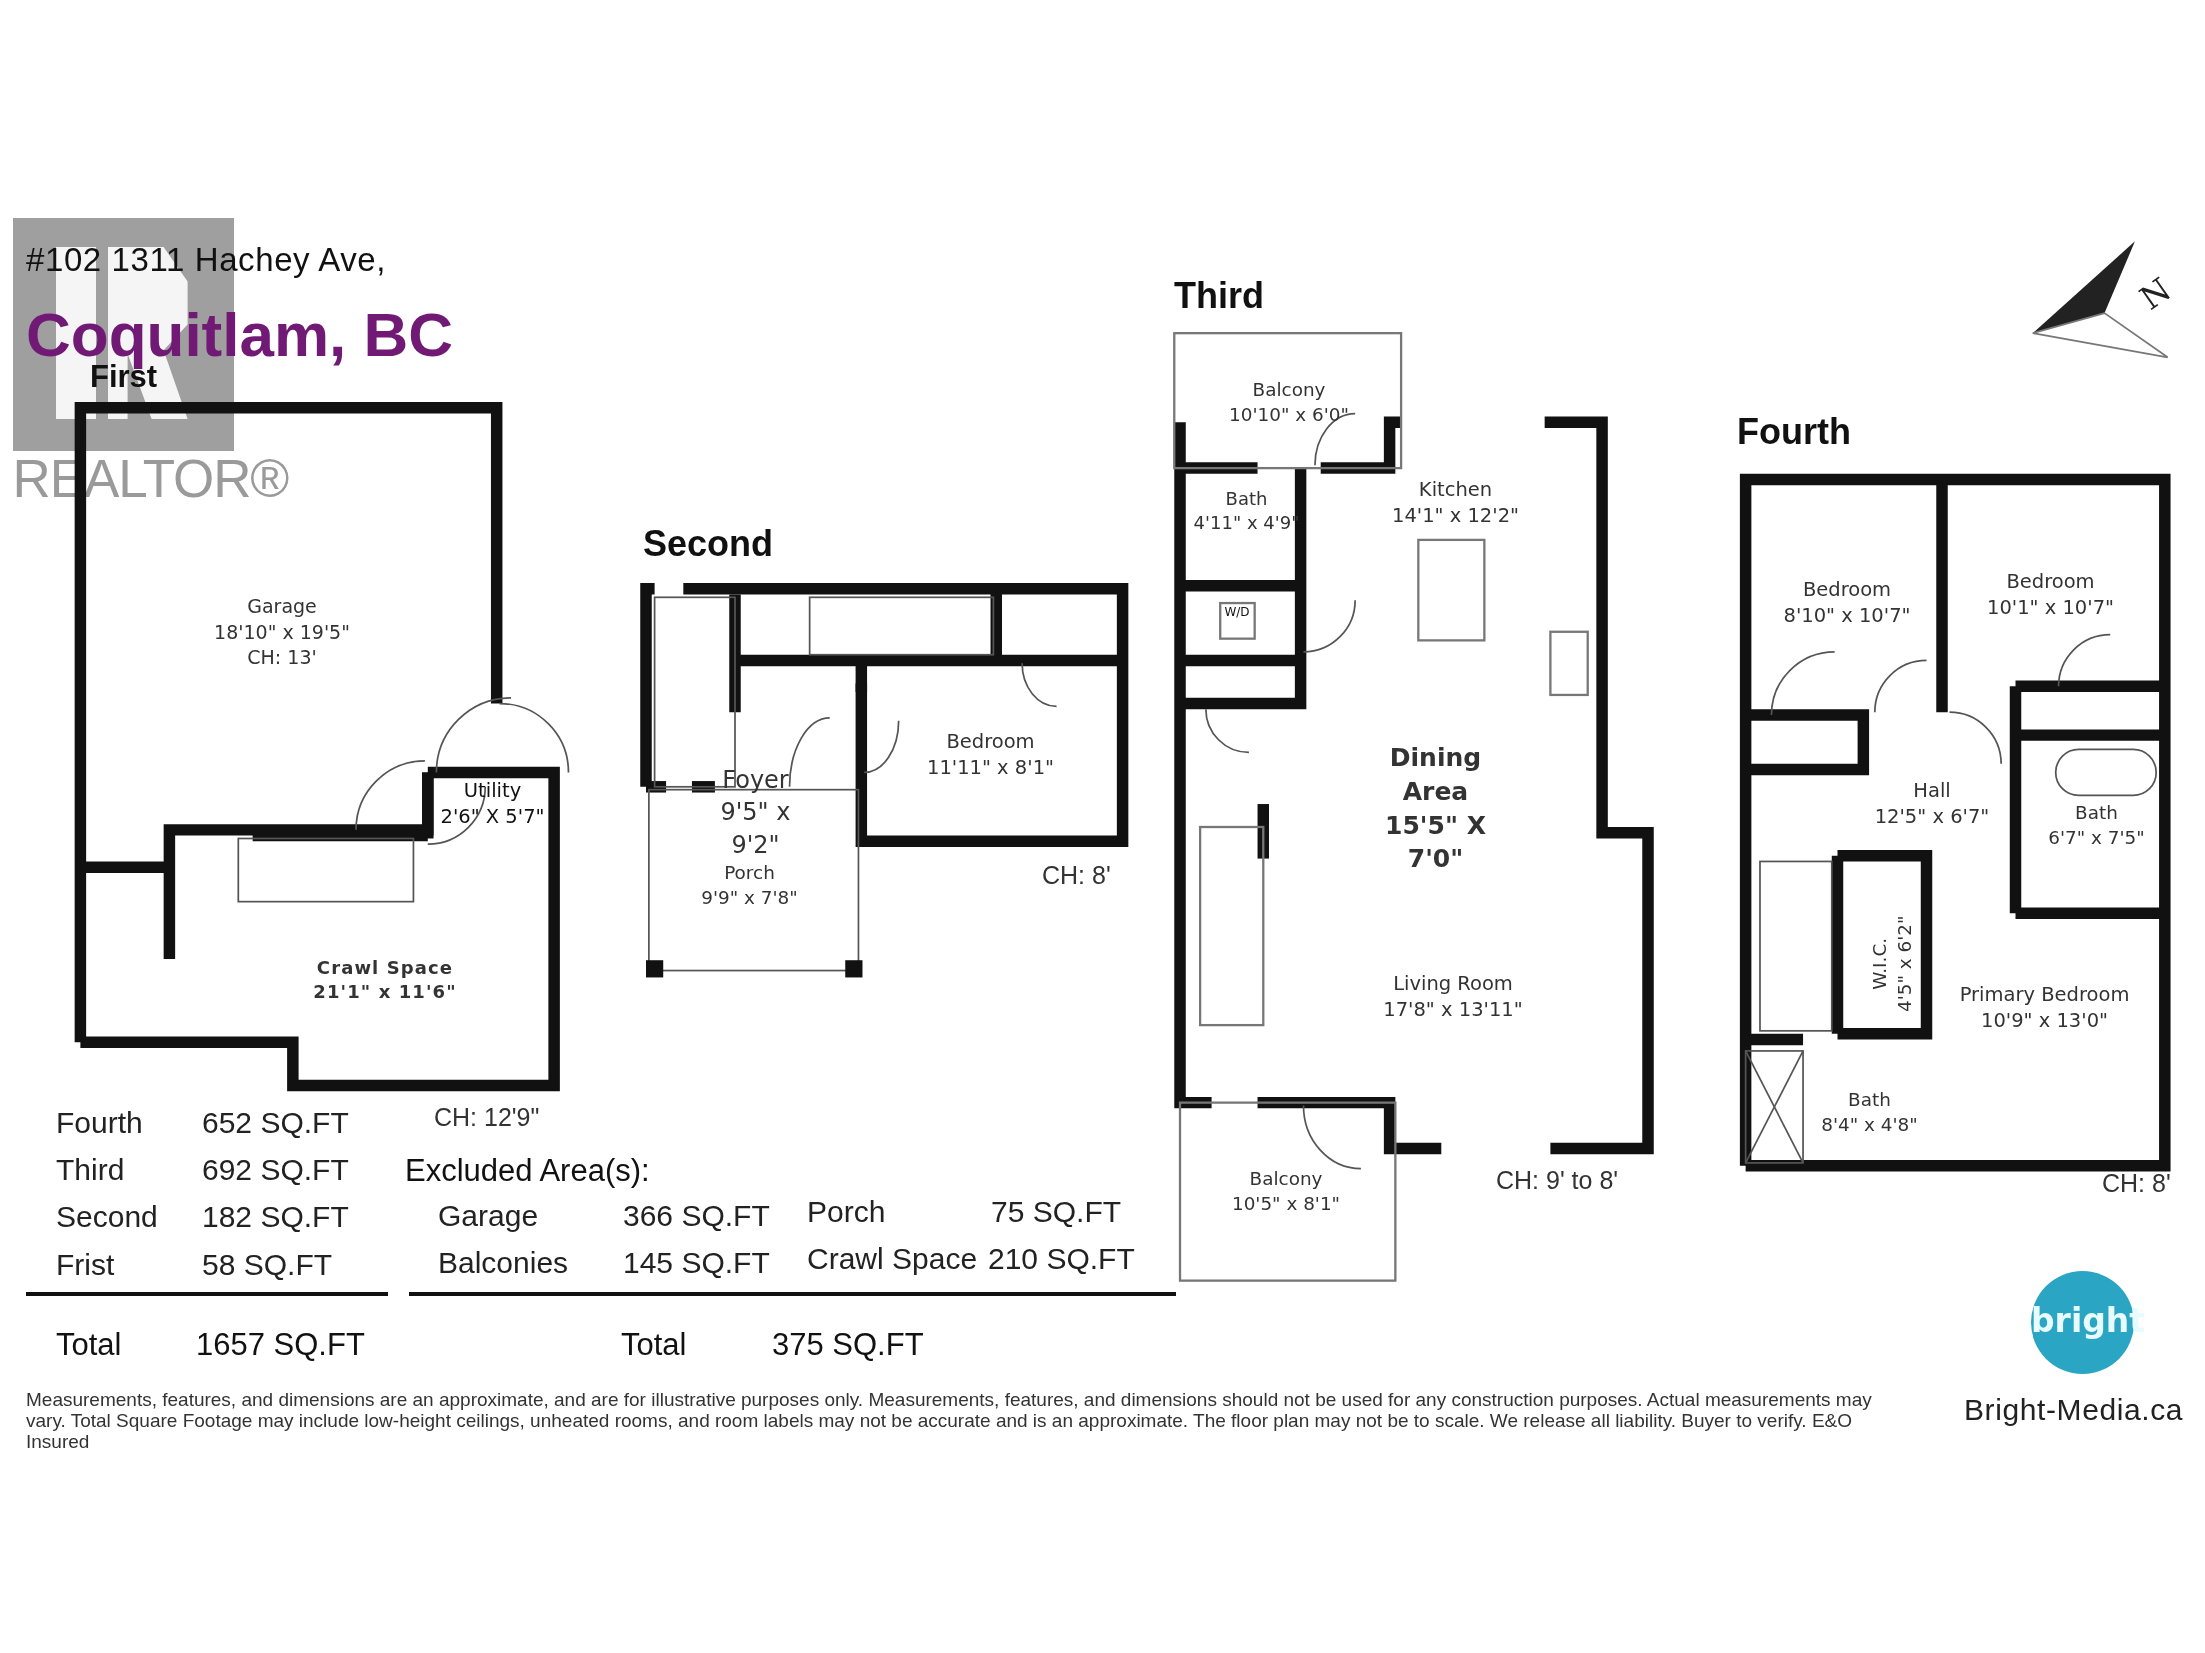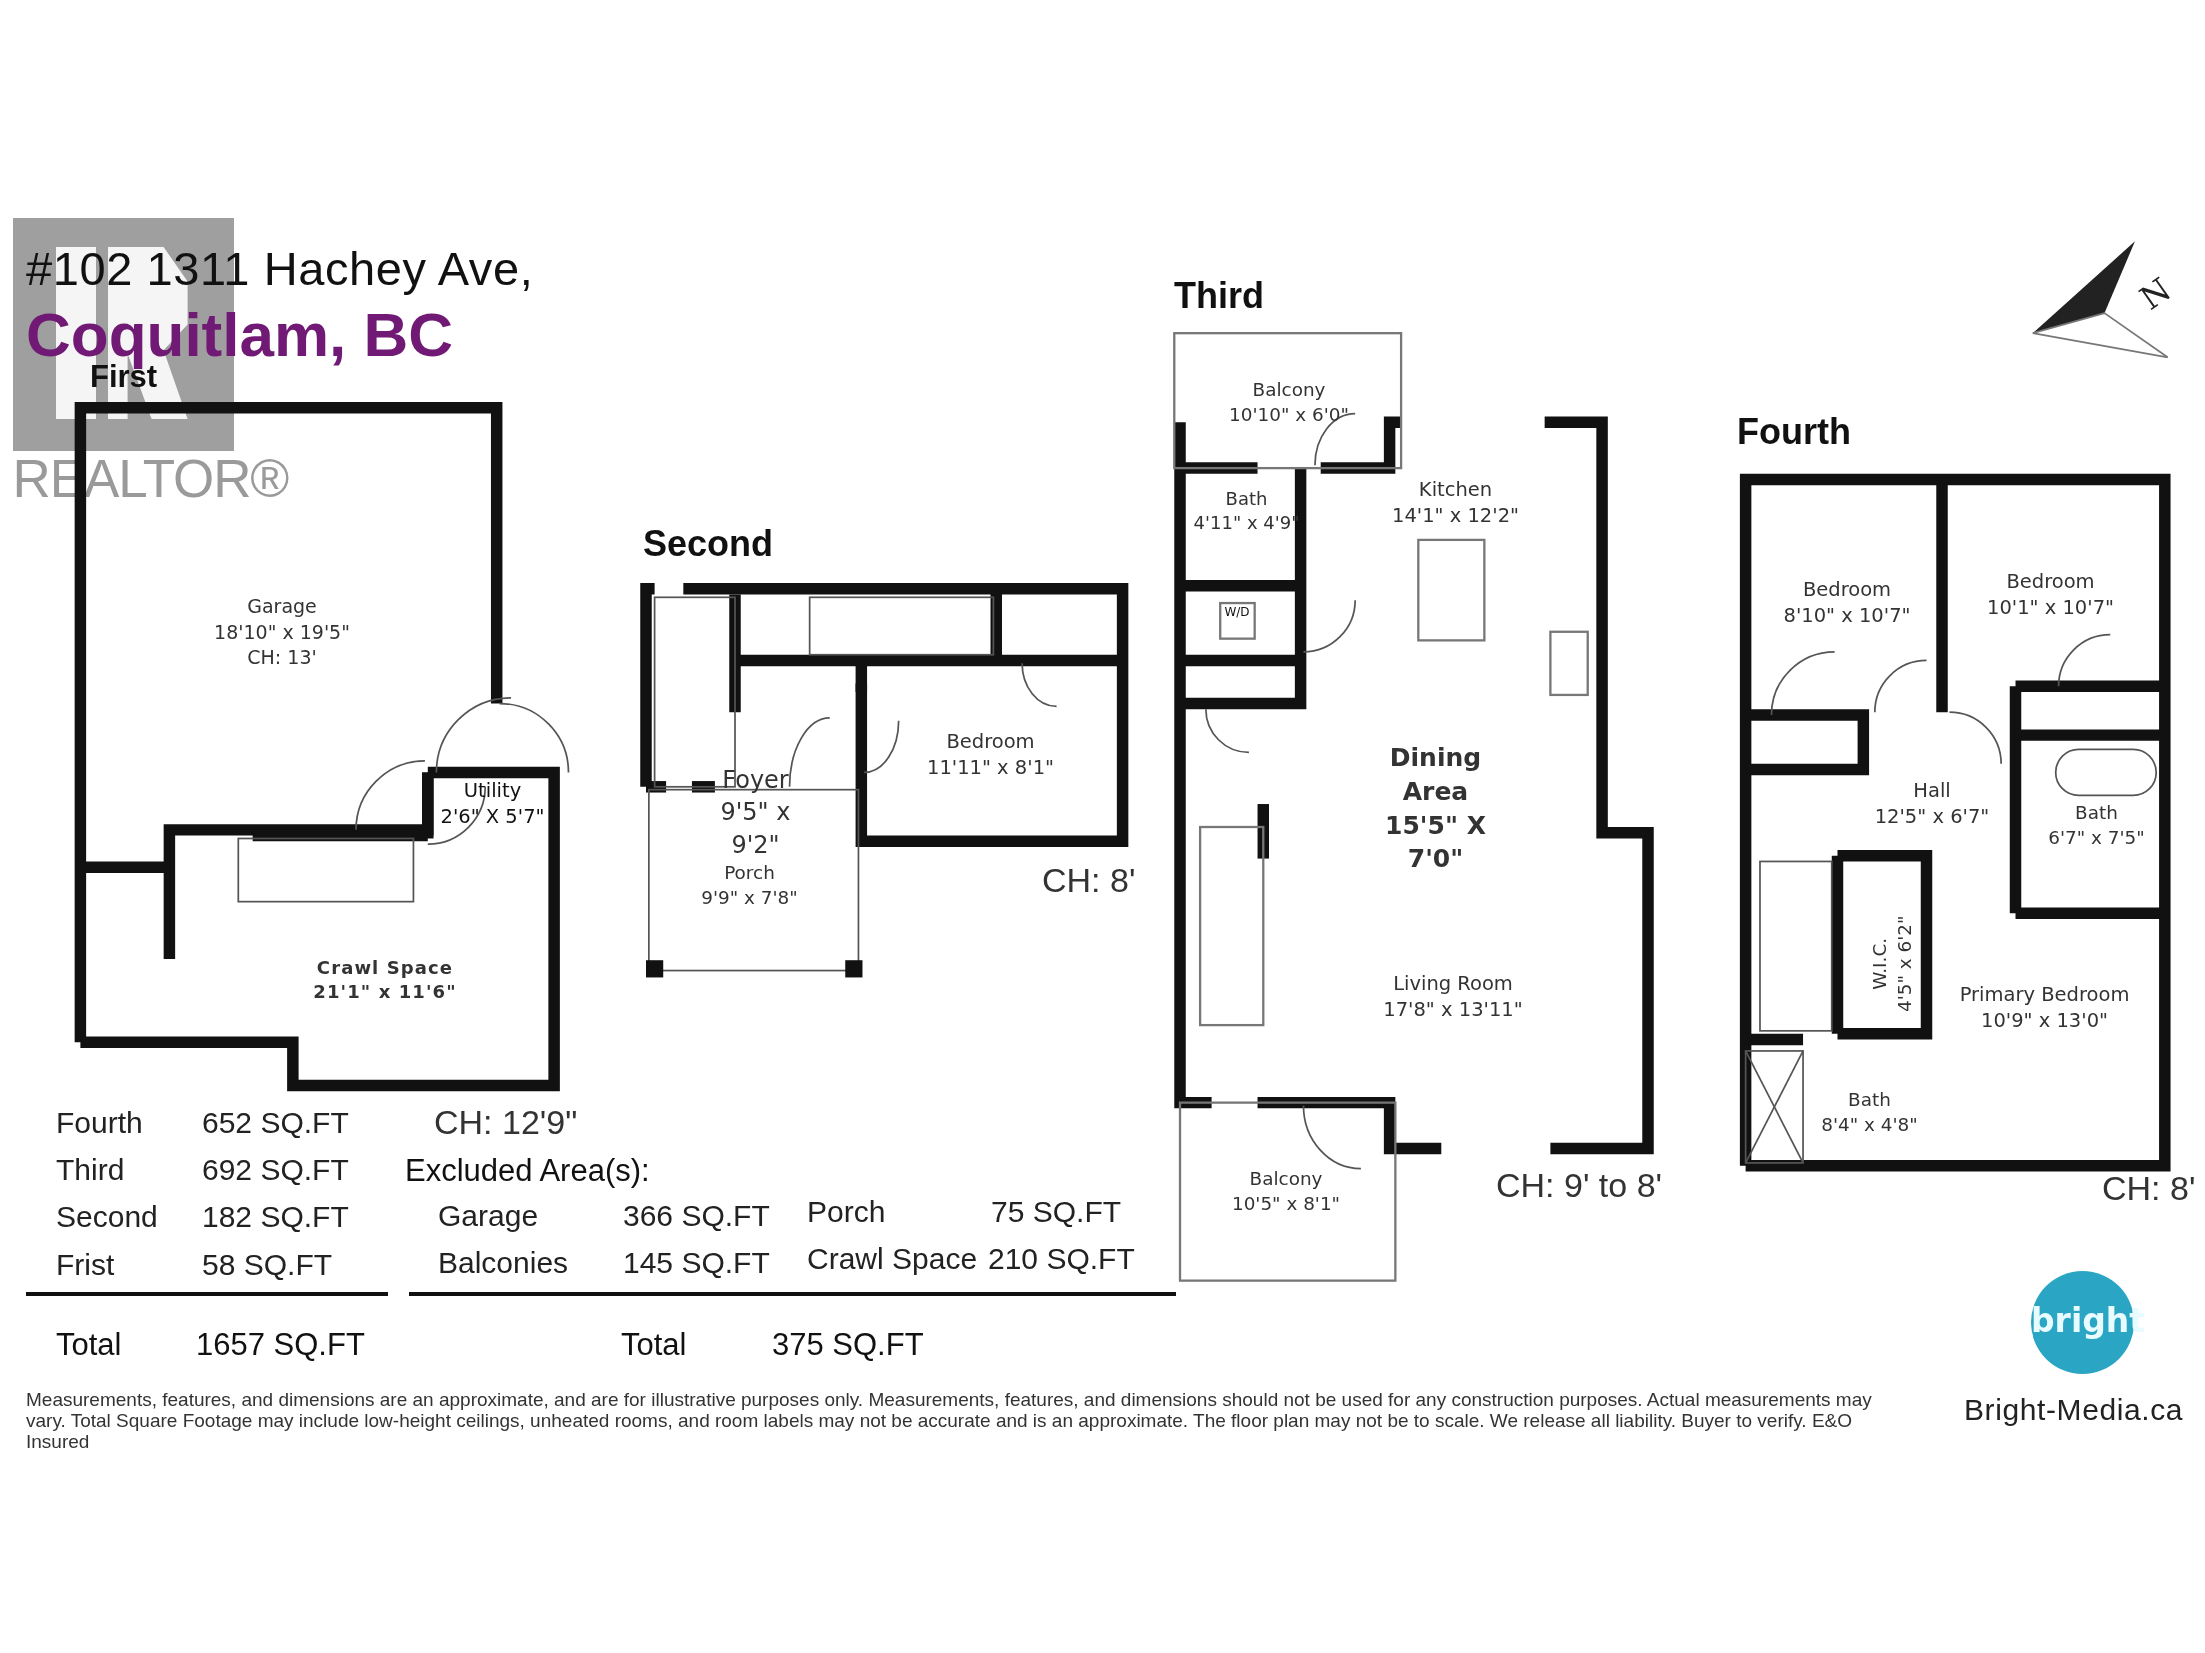--- a/index.html
+++ b/index.html
@@ -1,25 +1,25 @@
 <!DOCTYPE html>
 <html style="font-size:9.2px"><head>
 <meta charset="utf-8">
 <style>
   html,body{margin:0;padding:0;background:#fff;}
   body{width:2205px;height:1654px;position:relative;overflow:hidden;font-family:"Liberation Sans",sans-serif;color:#1a1a1a;}
   .abs{position:absolute;}
   svg{position:absolute;left:0;top:0;}
-  .title1{left:26px;top:241px;font-size:47px;letter-spacing:0.6px;color:#111;}
+  .title1{left:26px;top:241px;font-size:33px;letter-spacing:0.6px;color:#111;}
   .title2{left:26px;top:299px;font-size:62px;font-weight:bold;color:#701a75;}
   .floor-title{font-size:36px;font-weight:bold;color:#111;}
   .room{position:absolute;text-align:center;font-family:"DejaVu Sans",sans-serif;color:#333;line-height:1.35;}
   .room .n{display:block;}
   .room .d{display:block;}
-  .ch{font-size:34px;color:#333;}
+  .ch{font-size:25px;color:#333;}
   .realtor-box{left:12.6px;top:218px;width:221px;height:233px;background:#9a9a9a;opacity:.95;}
   .realtor-text{left:12.6px;top:448px;font-size:53px;color:#9a9a9a;letter-spacing:-1.1px;}
   .sq{font-size:30px;color:#222;}
   .sqb{font-size:31px;font-weight:normal;color:#111;}
   .rule{height:4px;background:#111;}
   .disclaimer{left:26px;top:1389px;width:1889px;font-size:19px;line-height:21px;color:#333;font-family:"Liberation Sans Narrow","Liberation Sans",sans-serif;}
   .bright-circle{left:2031px;top:1271px;width:103px;height:103px;border-radius:50%;background:#2aa6c4;}
   .bright-word{left:2031px;top:1301px;width:103px;text-align:center;font-size:33px;font-weight:bold;color:#e8fbff;font-family:"DejaVu Sans",sans-serif;}
   .bright-url{left:1964px;top:1393px;font-size:30px;color:#222;letter-spacing:0.6px;}
 </style>

